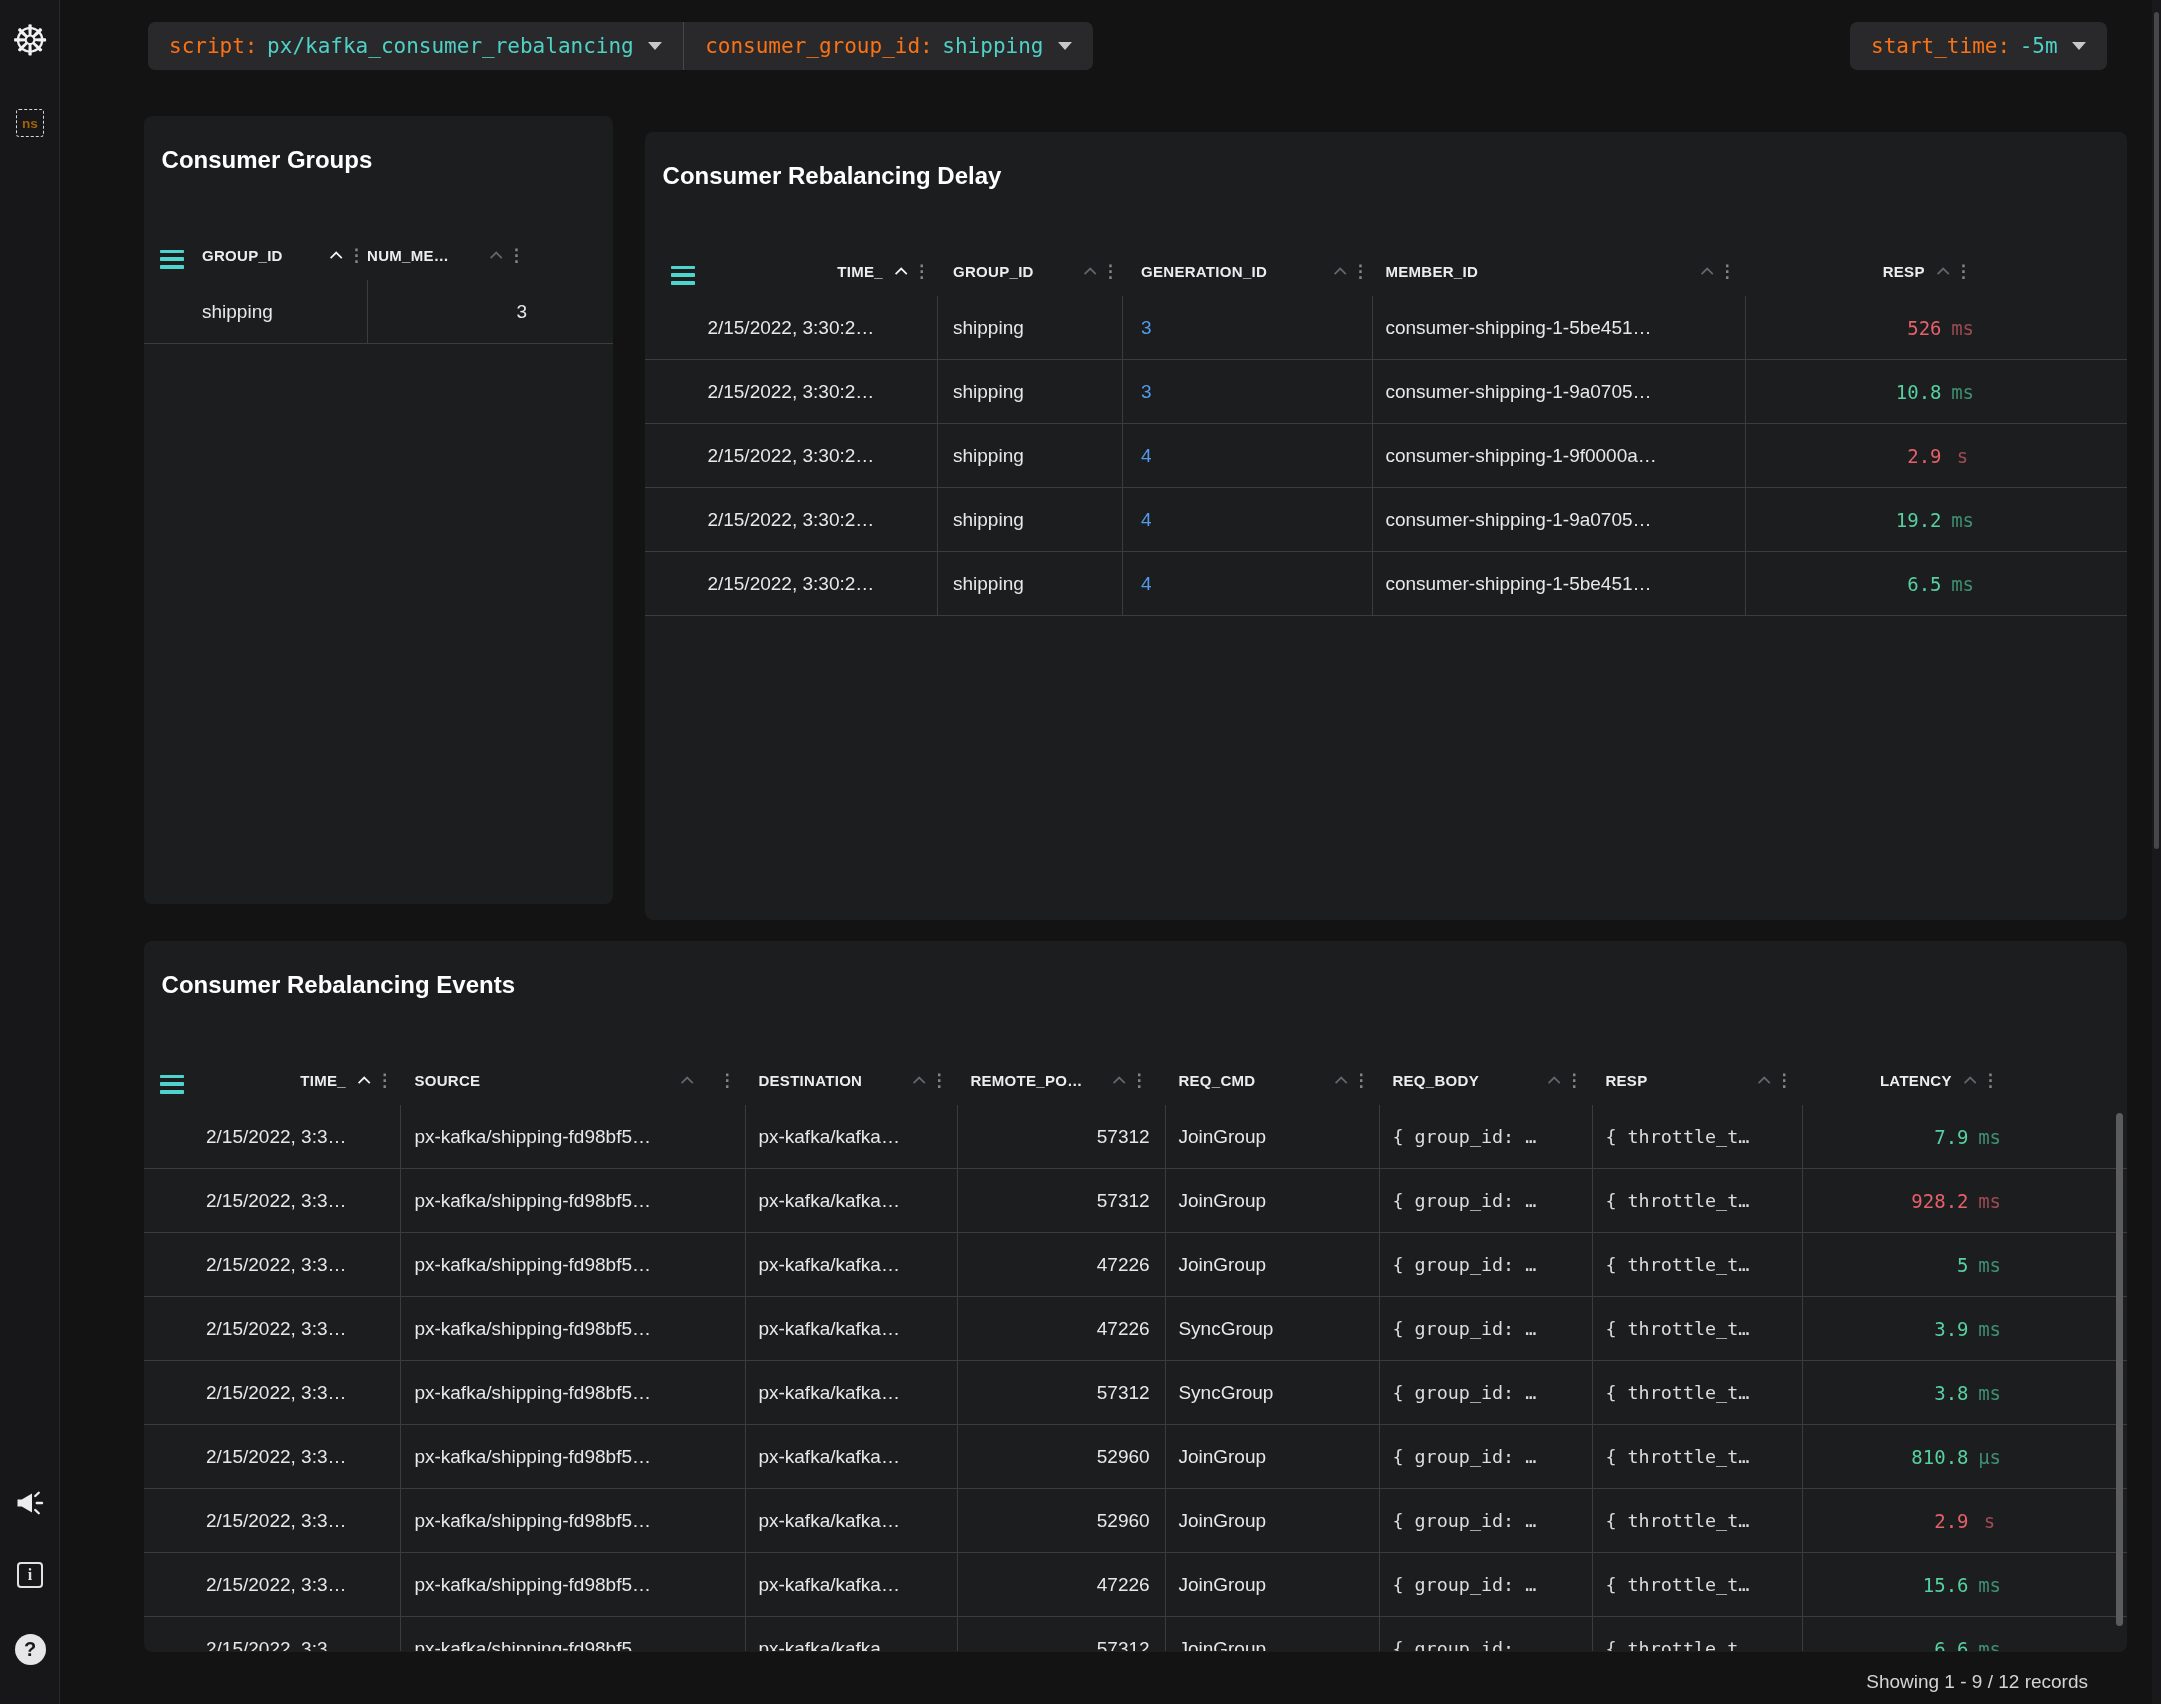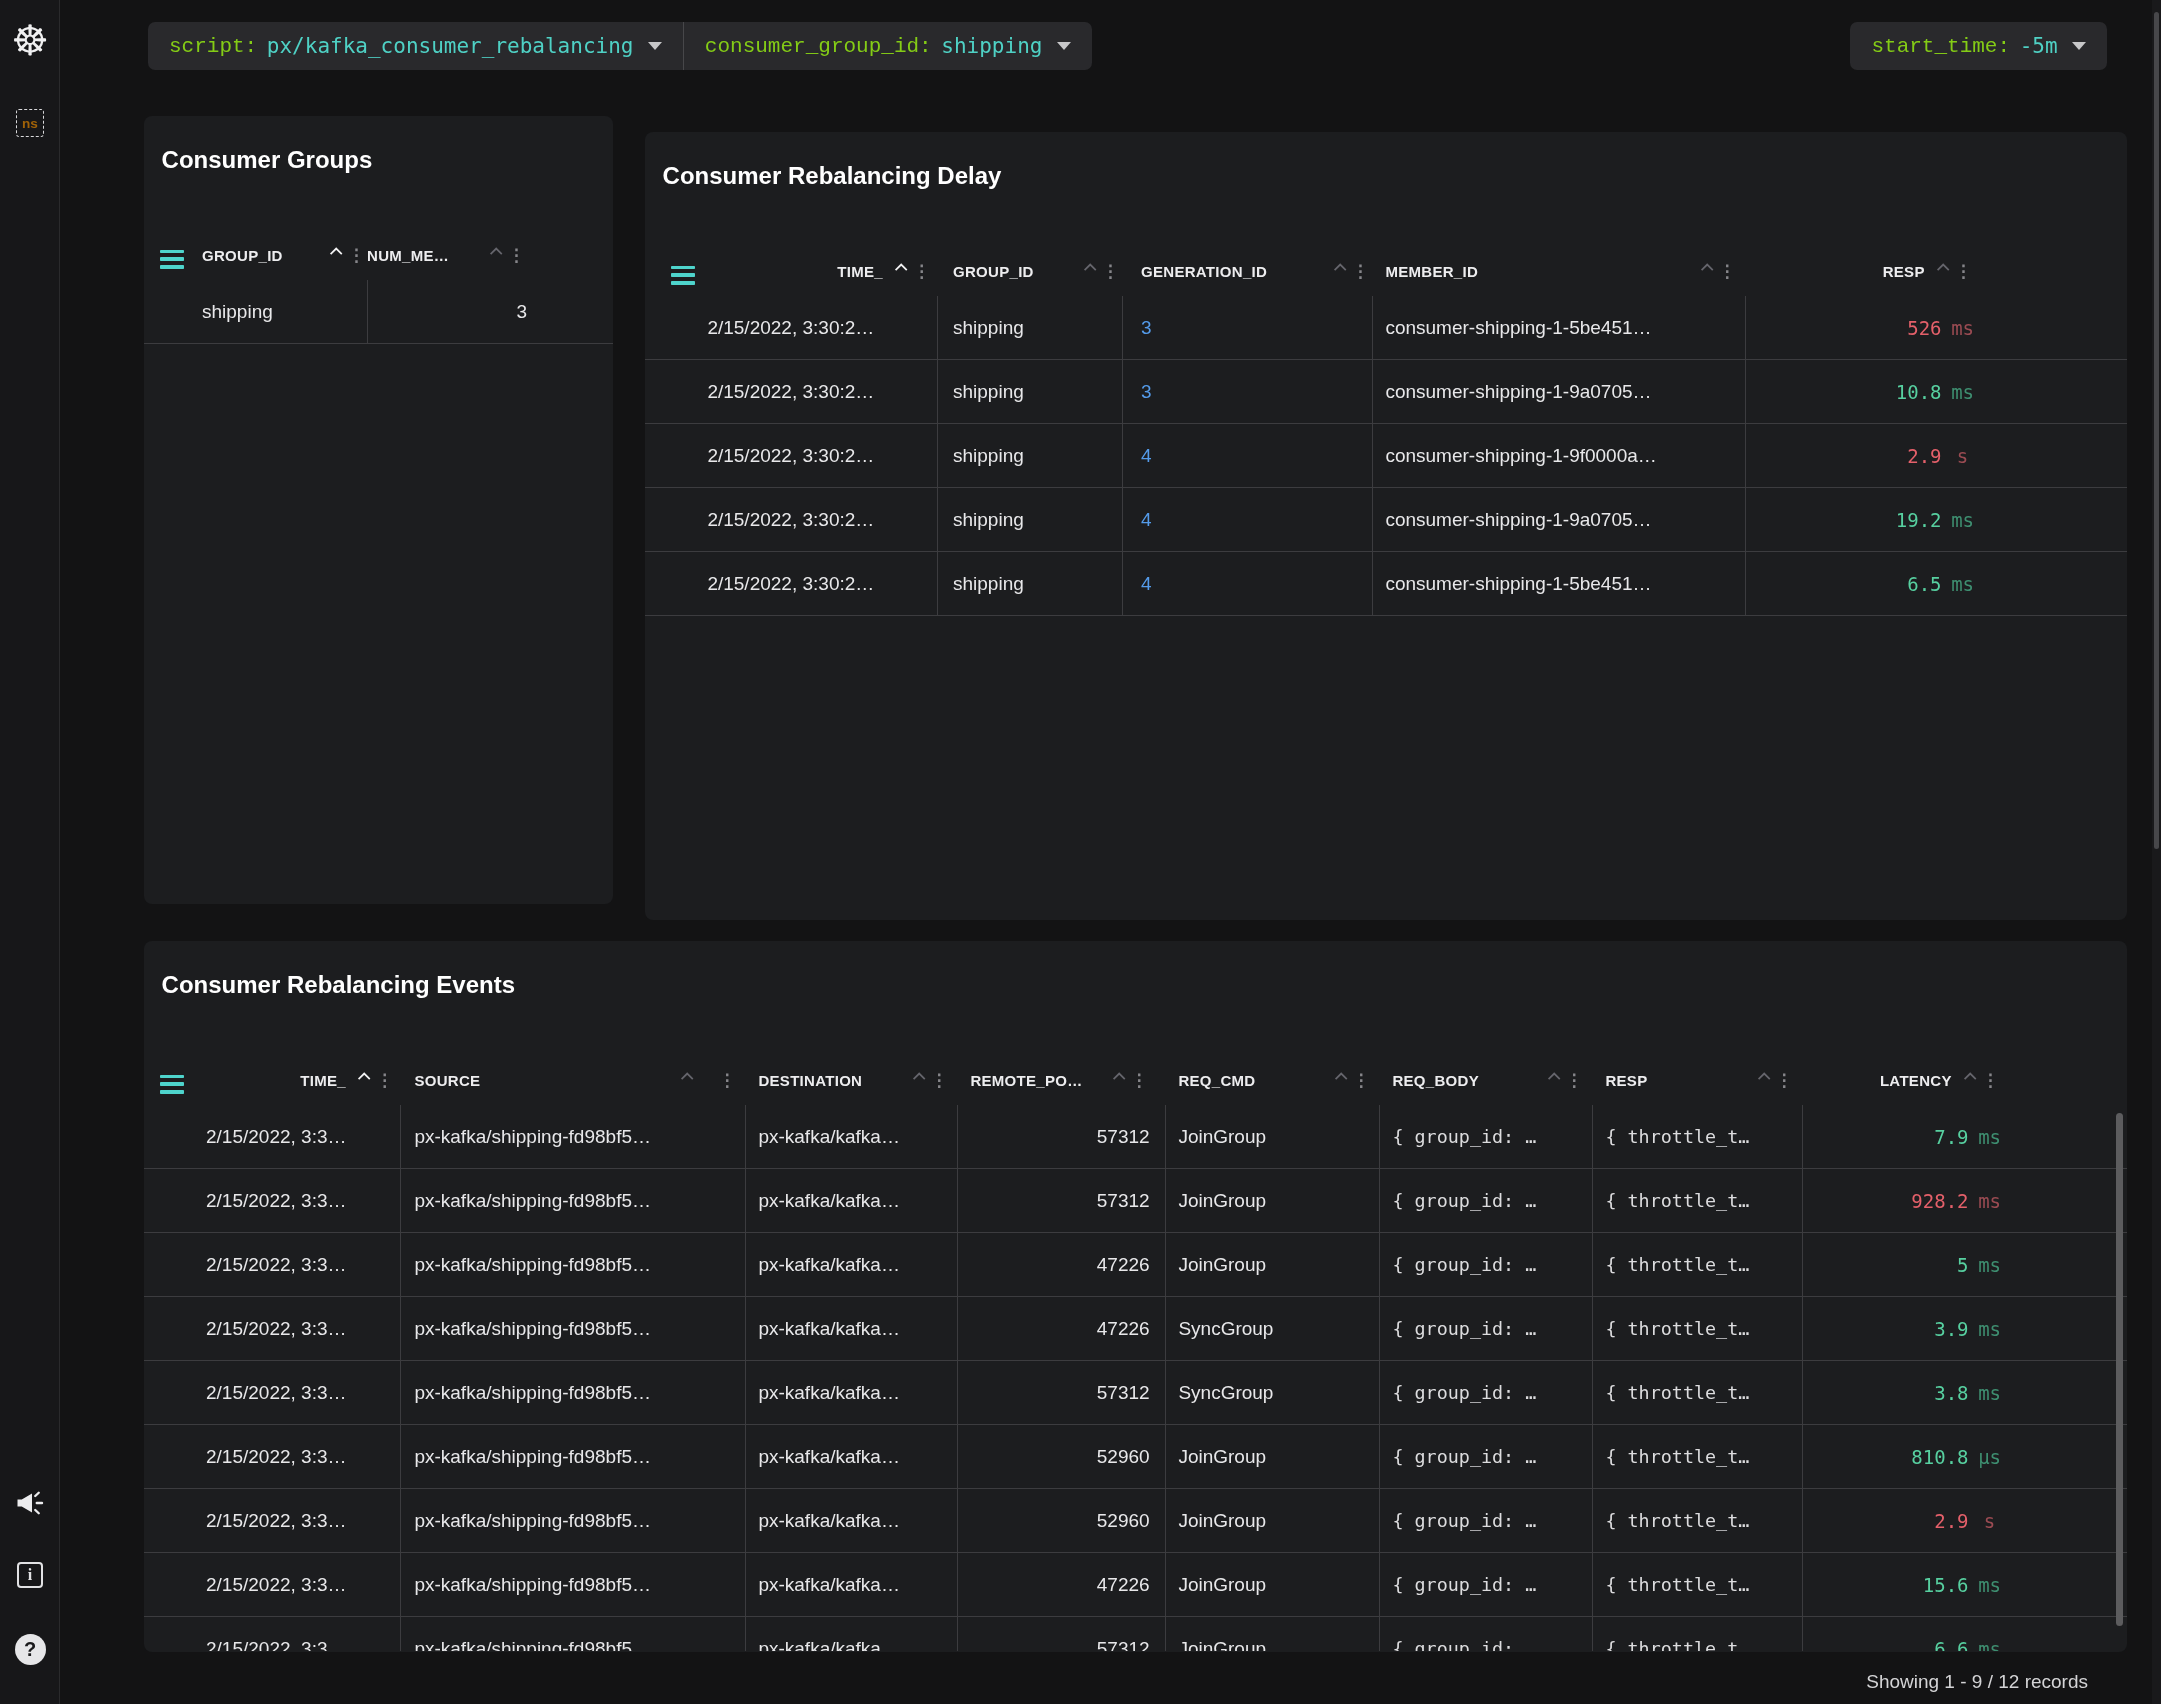--- a/index.html
+++ b/index.html
@@ -25,37 +25,37 @@
     display:flex; align-items:center; justify-content:center; font-weight:bold;
     font-size:20px; color:#1a1a1c; }
   
   .pill { position:absolute; top:22.4px; height:48px; background:#29292c; border-radius:7.2px;
     display:flex; align-items:center; font-family:"DejaVu Sans Mono", monospace;
     font-size:21px; color:#e4e4e6; }
   .query-bar { left:148px; }
   .time-pill { right:54px; }
   .pill-seg { display:flex; align-items:center; padding:0 21px; height:100%; cursor:pointer; }
   .pill-seg + .pill-seg { border-left:0.8px solid #47474a; }
-  .pill-label { color:#84cc16; margin-right:9.6px;font-family:Liberation Mono, monospace; }
+  .pill-label { color:#f97316; margin-right:9.6px; }
   .pill-value { color:#4fd1c5; }
   .caret { width:0; height:0; border-left:7.2px solid transparent; border-right:7.2px solid transparent;
     border-top:8.8px solid #c7c7c9; margin-left:14.4px; }
   
   .panel { position:absolute; background:#1c1d1f; border-radius:8px; }
   #groups-panel { left:144px; top:116px;  width:469px;  height:788px; }
   #delay-panel  { left:645px; top:132px;  width:1482px; height:788px; }
   #events-panel { left:144px; top:941px; width:1983px; height:711px; overflow:hidden; }
   .panel-title { position:absolute; left:17.6px; top:30px; font-size:24px; font-weight:bold; color:#ffffff; }
   
   .thead { position:absolute; left:0; right:0; top:116px; height:46px; display:flex; align-items:center; }
   .tbody { position:absolute; left:0; right:0; top:164px; overflow:hidden; }
   #events-panel .tbody { height:546px; }
   .trow { display:flex; height:64px; align-items:center; border-bottom:0.8px solid #3c3c3f;
     font-size:19px; color:#e8e8ea; cursor:pointer; }
-  .th { display:flex; font-size:15px; font-weight:bold;
+  .th { display:flex; align-items:center; font-size:15px; font-weight:bold;
     letter-spacing:0.3px; color:#ededef; cursor:pointer; }
   .th-label { white-space:nowrap; overflow:hidden; text-overflow:ellipsis; }
   .spacer { flex:1; }
   .chev { flex:none; margin:0 3.2px 0 11.2px; color:#65656c; }
   .chev.sorted { color:#f2f2f3; }
   .dots { flex:none; font-size:17px; color:#86868a; line-height:1; padding:0 1.6px; }
   .right { justify-content:flex-end; }
   .hamburger { display:inline-flex; flex-direction:column; gap:4px; cursor:pointer; }
   .hamburger i { display:block; width:24px; height:3.6px; background:#4ed4cc; border-radius:0.8px; }
   .cell { white-space:nowrap; overflow:hidden; text-overflow:ellipsis; }

